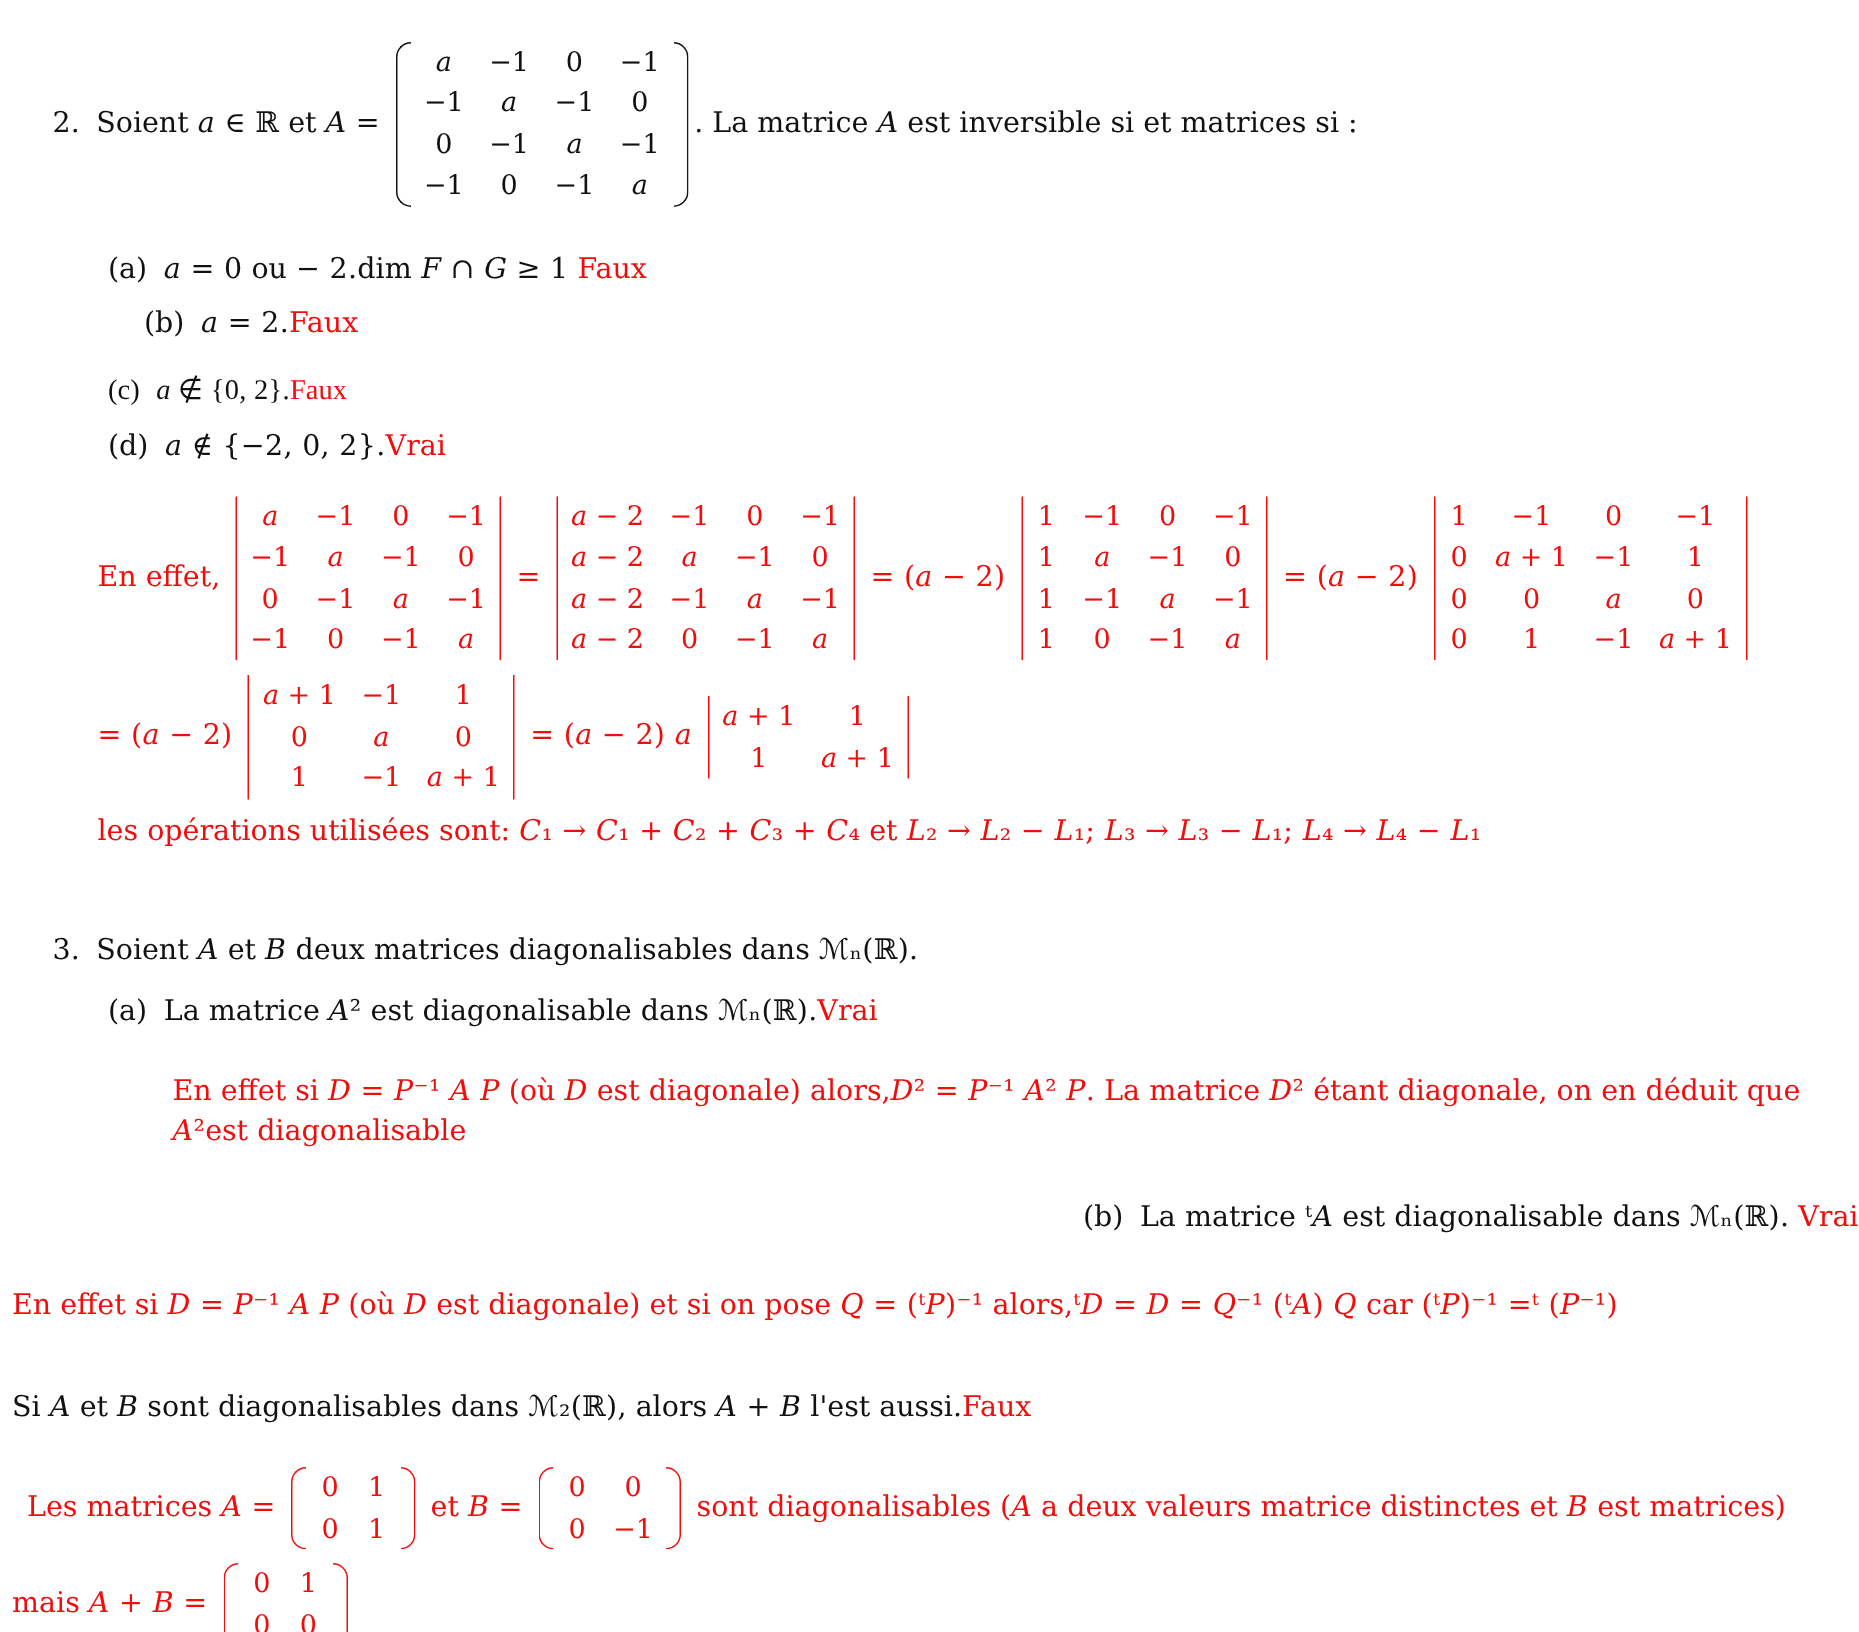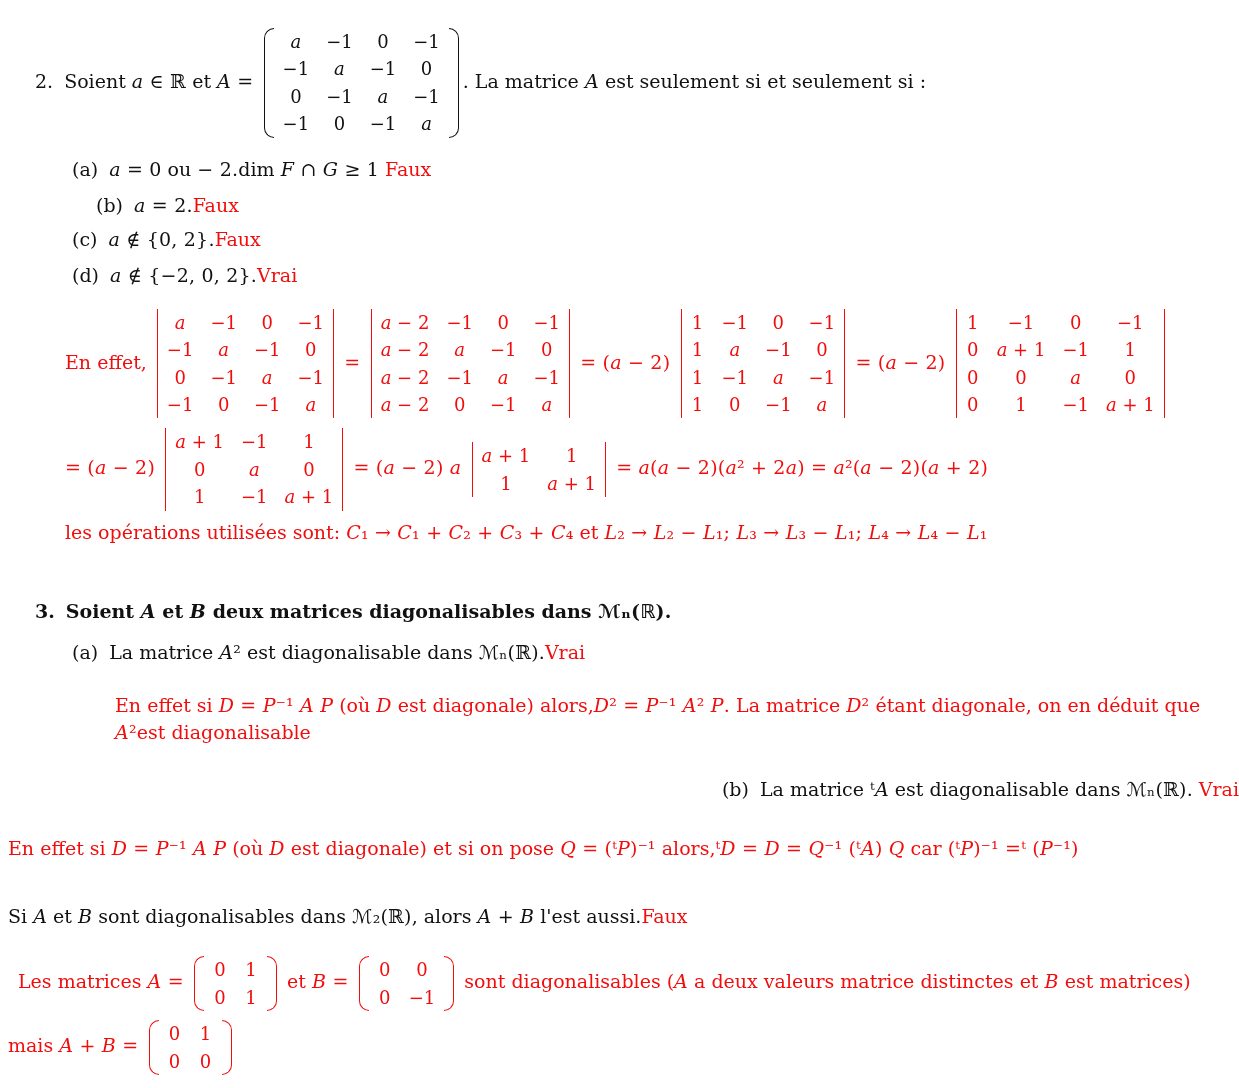--- a/index.html
+++ b/index.html
@@ -47,24 +47,24 @@
           <span class="cell"><span>0</span></span>
           <span class="cell"><span>−1</span></span>
           <span class="cell"><span class="it">a</span></span>
           <span class="cell"><span>−1</span></span>
           <span class="cell"><span>−1</span></span>
           <span class="cell"><span>0</span></span>
           <span class="cell"><span>−1</span></span>
           <span class="cell"><span class="it">a</span></span>
         </span>
         <span class="pr"></span>
-      </span><span>. La matrice </span><span class="math"><span class="it">A</span></span><span> est seulement si et seulement si :</span></div>
-    <div class="line" style="margin-left: 72px; margin-top: 16px;"><span class="label">(a)</span><span class="math"><span class="it">a</span><span> = 0</span></span><span> ou </span><span class="math"><span>− 2.</span></span><span>dim</span><span class="math"><span> </span><span class="it">F</span><span> ∩ </span><span class="it">G</span><span> ≥ 1</span></span><span class="red"> Faux</span></div>
+      </span><span>. La matrice </span><span class="math"><span class="it">A</span></span><span> est inversible si et matrices si :</span></div>
+    <div class="line" style="margin-left: 72px; margin-top: 26px;"><span class="label">(a)</span><span class="math"><span class="it">a</span><span> = 0</span></span><span> ou </span><span class="math"><span>− 2.</span></span><span>dim</span><span class="math"><span> </span><span class="it">F</span><span> ∩ </span><span class="it">G</span><span> ≥ 1</span></span><span class="red"> Faux</span></div>
     <div class="line" style="margin-left: 96px; margin-top: 9px;"><span class="label">(b)</span><span class="math"><span class="it">a</span><span> = 2.</span></span><span class="red">Faux</span></div>
-    <div class="line" style="margin-left: 72px; margin-top: 7px;"><span class="label">(c)</span><span class="math"><span class="it">a</span><span> ∉ {0, 2}.</span></span><span class="red">Faux</span></div>
+    <div class="line" style="margin-left: 72px; margin-top: 19px; font-family: Liberation Serif, serif;"><span class="label">(c)</span><span class="math"><span class="it">a</span><span> ∉ {0, 2}.</span></span><span class="red">Faux</span></div>
     <div class="line" style="margin-left: 72px; margin-top: 9px;"><span class="label">(d)</span><span class="math"><span class="it">a</span><span> ∉ {−2, 0, 2}.</span></span><span class="red">Vrai</span></div>
     <div class="line red nowrap" style="margin-left: 65px; margin-top: 18px;"><span>En effet, </span><span class="mx">
         <span class="bl"></span>
         <span class="grid" style="grid-template-columns: repeat(4, auto);">
           <span class="cell"><span class="it">a</span></span>
           <span class="cell"><span>−1</span></span>
           <span class="cell"><span>0</span></span>
           <span class="cell"><span>−1</span></span>
           <span class="cell"><span>−1</span></span>
           <span class="cell"><span class="it">a</span></span>
@@ -160,23 +160,23 @@
         <span class="br"></span>
       </span><span class="math"><span> = (</span><span class="it">a</span><span> − 2) </span><span class="it">a</span><span> </span></span><span class="mx">
         <span class="bl"></span>
         <span class="grid" style="grid-template-columns: repeat(2, auto);">
           <span class="cell"><span class="it">a</span><span> + 1</span></span>
           <span class="cell"><span>1</span></span>
           <span class="cell"><span>1</span></span>
           <span class="cell"><span class="it">a</span><span> + 1</span></span>
         </span>
         <span class="br"></span>
-      </span><span class="math"><span> = </span><span class="it">a</span><span>(</span><span class="it">a</span><span> − 2)(</span><span class="it">a</span><span>² + 2</span><span class="it">a</span><span>) = </span><span class="it">a</span><span>²(</span><span class="it">a</span><span> − 2)(</span><span class="it">a</span><span> + 2)</span></span></div>
+      </span></div>
     <div class="line red" style="margin-left: 65px; margin-top: 6px;"><span>les opérations utilisées sont: </span><span class="math"><span class="it">C</span><span>₁ → </span><span class="it">C</span><span>₁ + </span><span class="it">C</span><span>₂ + </span><span class="it">C</span><span>₃ + </span><span class="it">C</span><span>₄</span></span><span> et </span><span class="math"><span class="it">L</span><span>₂ → </span><span class="it">L</span><span>₂ − </span><span class="it">L</span><span>₁; </span><span class="it">L</span><span>₃ → </span><span class="it">L</span><span>₃ − </span><span class="it">L</span><span>₁; </span><span class="it">L</span><span>₄ → </span><span class="it">L</span><span>₄ − </span><span class="it">L</span><span>₁</span></span></div>
-    <div class="line" style="margin-left: 35px; margin-top: 52px; font-weight: bold;"><span class="label">3.</span><span>Soient </span><span class="math"><span class="it">A</span></span><span> et </span><span class="math"><span class="it">B</span></span><span> deux matrices diagonalisables dans </span><span class="math"><span>ℳₙ(ℝ)</span></span><span>.</span></div>
+    <div class="line" style="margin-left: 35px; margin-top: 52px;"><span class="label">3.</span><span>Soient </span><span class="math"><span class="it">A</span></span><span> et </span><span class="math"><span class="it">B</span></span><span> deux matrices diagonalisables dans </span><span class="math"><span>ℳₙ(ℝ)</span></span><span>.</span></div>
     <div class="line" style="margin-left: 72px; margin-top: 14px;"><span class="label">(a)</span><span>La matrice </span><span class="math"><span class="it">A</span><span>²</span></span><span> est diagonalisable dans </span><span class="math"><span>ℳₙ(ℝ)</span></span><span>.</span><span class="red">Vrai</span></div>
     <div class="line red" style="margin-left: 115px; margin-top: 26px; max-width: 1122px;"><span>En effet si </span><span class="math"><span class="it">D</span><span> = </span><span class="it">P</span><span>⁻¹ </span><span class="it">A</span><span> </span><span class="it">P</span></span><span> (où </span><span class="math"><span class="it">D</span></span><span> est diagonale) alors,</span><span class="math"><span class="it">D</span><span>² = </span><span class="it">P</span><span>⁻¹ </span><span class="it">A</span><span>² </span><span class="it">P</span><span>.</span></span><span> La matrice </span><span class="math"><span class="it">D</span><span>²</span></span><span> étant diagonale, on en déduit que </span><span class="math"><span class="it">A</span><span>²</span></span><span>est diagonalisable</span></div>
     <div class="line" style="margin-left: 72px; margin-top: 30px; text-align: right;"><span class="label">(b)</span><span>La matrice </span><span class="math"><span>ᵗ</span><span class="it">A</span></span><span> est diagonalisable dans </span><span class="math"><span>ℳₙ(ℝ)</span></span><span>. </span><span class="red"> Vrai</span></div>
     <div class="line red nowrap" style="margin-left: 8px; margin-top: 32px;"><span>En effet si </span><span class="math"><span class="it">D</span><span> = </span><span class="it">P</span><span>⁻¹ </span><span class="it">A</span><span> </span><span class="it">P</span></span><span> (où </span><span class="math"><span class="it">D</span></span><span> est diagonale) et si on pose </span><span class="math"><span class="it">Q</span><span> = (ᵗ</span><span class="it">P</span><span>)⁻¹</span></span><span> alors,</span><span class="math"><span>ᵗ</span><span class="it">D</span><span> = </span><span class="it">D</span><span> = </span><span class="it">Q</span><span>⁻¹ (ᵗ</span><span class="it">A</span><span>) </span><span class="it">Q</span></span><span> car </span><span class="math"><span>(ᵗ</span><span class="it">P</span><span>)⁻¹ =ᵗ (</span><span class="it">P</span><span>⁻¹)</span></span></div>
     <div class="line" style="margin-left: 8px; margin-top: 42px;"><span>Si </span><span class="math"><span class="it">A</span></span><span> et </span><span class="math"><span class="it">B</span></span><span> sont diagonalisables dans </span><span class="math"><span>ℳ₂(ℝ)</span></span><span>, alors </span><span class="math"><span class="it">A</span><span> + </span><span class="it">B</span></span><span> l'est aussi.</span><span class="red">Faux</span></div>
     <div class="line red nowrap" style="margin-left: 18px; margin-top: 24px;"><span>Les matrices </span><span class="math"><span class="it">A</span><span> = </span></span><span class="mx">
         <span class="pl"></span>
         <span class="grid" style="grid-template-columns: repeat(2, auto);">
           <span class="cell"><span>0</span></span>
           <span class="cell"><span>1</span></span>

